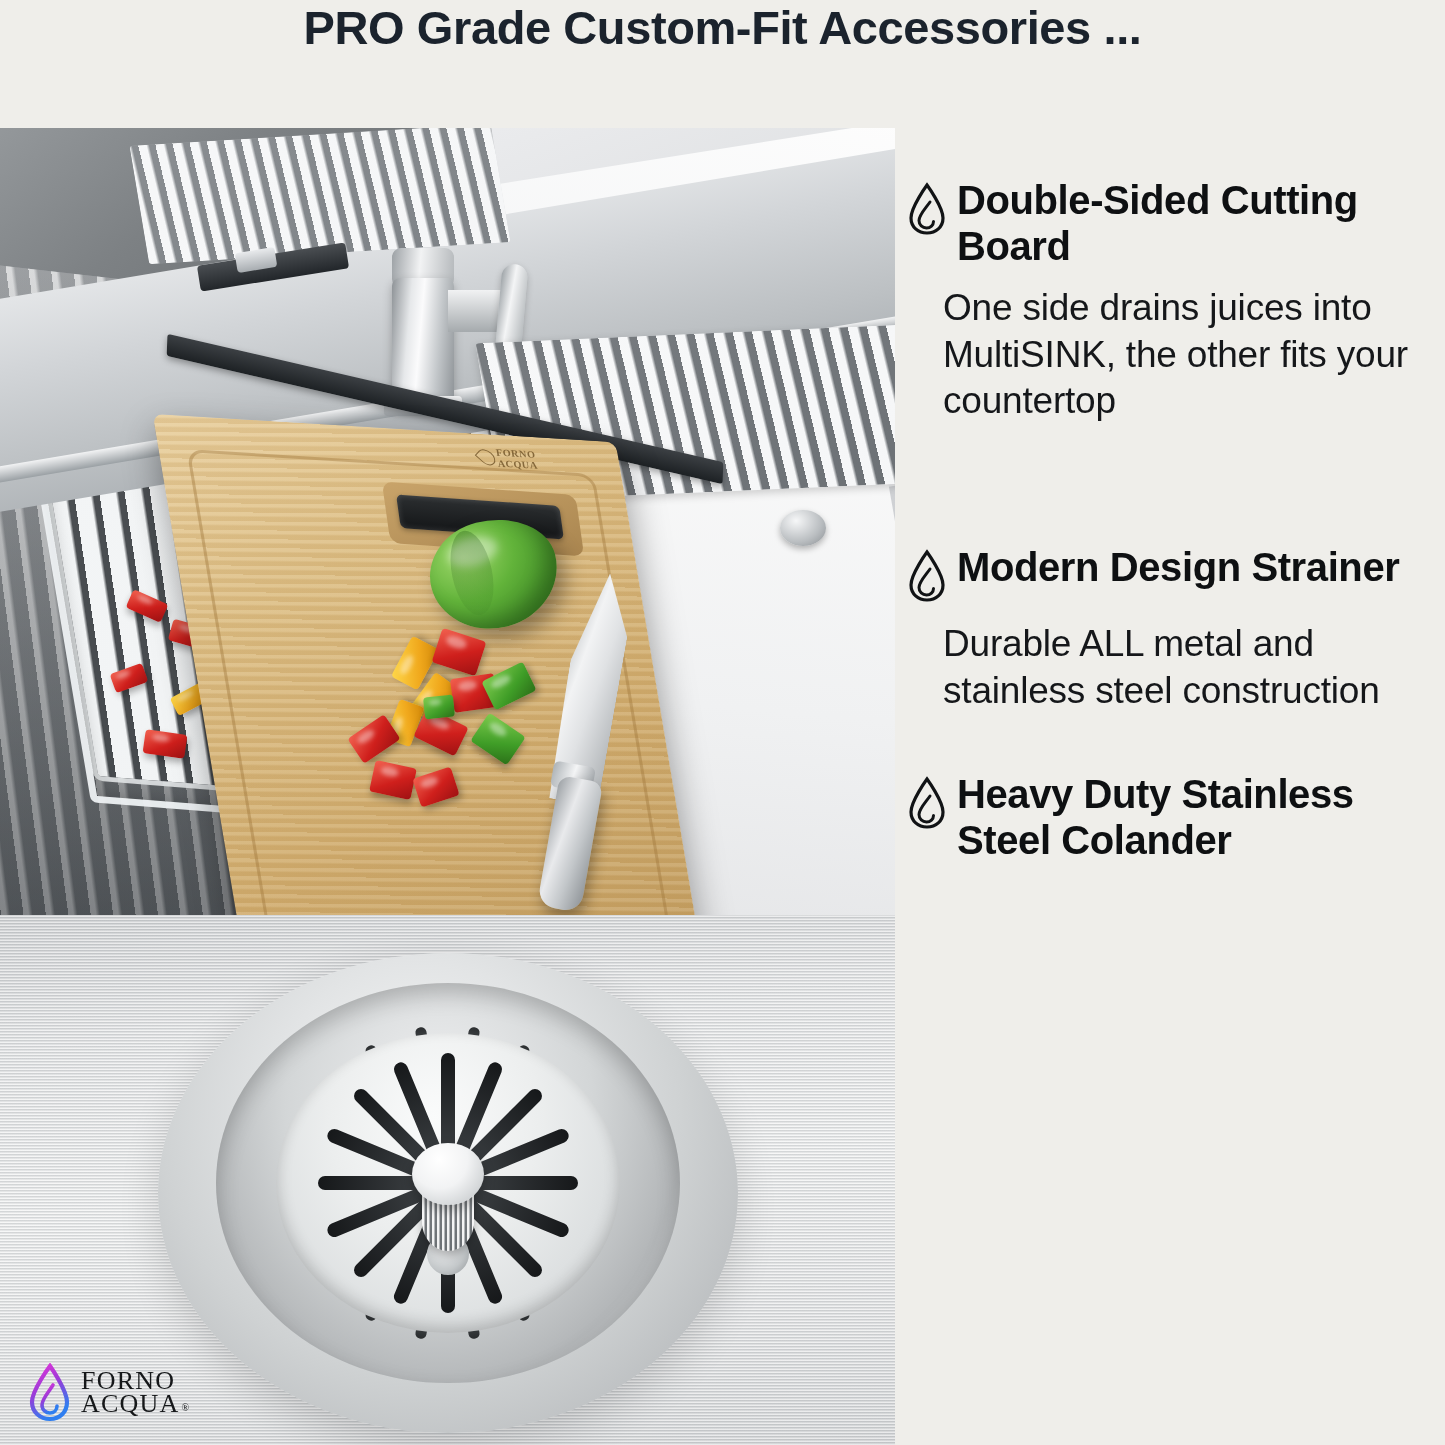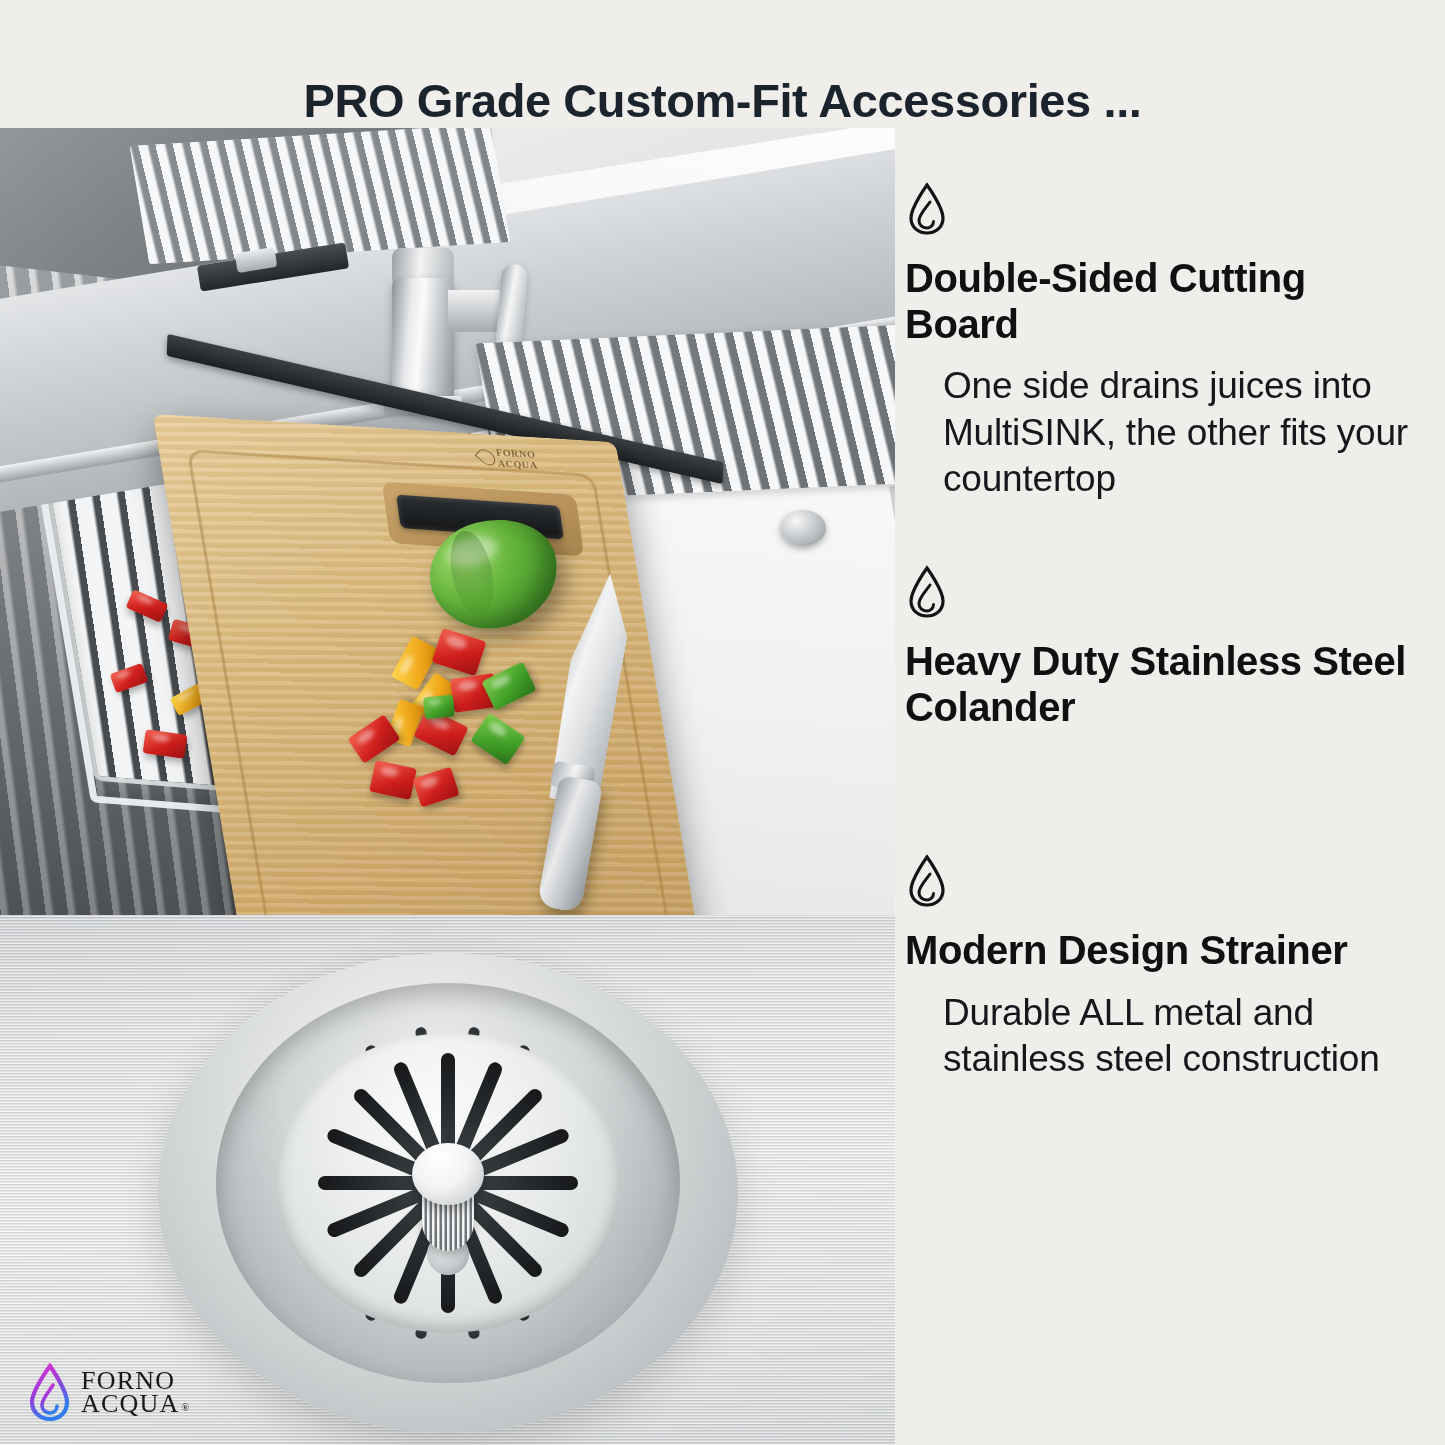--- a/index.html
+++ b/index.html
@@ -7,21 +7,21 @@
     width:1445px;height:1445px;overflow:hidden;
     background:#efeeea;
     font-family:"Liberation Sans", sans-serif;
     -webkit-font-smoothing:antialiased;
   }
   .page{position:relative;width:1445px;height:1445px;background:#efeeea;}
 
   
   .header{
     position:absolute;left:0;top:0;width:1445px;height:128px;
-    display:flex;align-items:flex-end;justify-content:center;
+    display:flex;align-items:flex-start;justify-content:center;
   }
   .header-title{
     font-size:47px;font-weight:700;color:#1b232d;
     letter-spacing:-0.4px;white-space:nowrap;
     font-family:"Liberation Sans", sans-serif;
   }
 
   
   .photo-col{position:absolute;left:0;top:128px;width:895px;height:1317px;}
 
@@ -342,21 +342,21 @@
   .brand-l1{font-size:26px;letter-spacing:1.2px;}
   .brand-l2{font-size:26px;letter-spacing:1.2px;display:flex;align-items:flex-end;}
   .brand-reg{font-size:10px;margin-left:2px;margin-bottom:3px;}
 
   
   .features{
     position:absolute;left:905px;top:128px;width:540px;height:1317px;
     padding:26px 16px 0 0;box-sizing:border-box;
   }
   .feature{position:relative;margin-bottom:4px;}
-  .feature-head{display:flex;align-items:flex-start;gap:18px;flex-direction:column;}
+  .feature-head{display:flex;align-items:flex-start;gap:8px;}
   .drop-icon{width:44px;height:56px;flex:0 0 auto;margin-top:4px;}
   .feature-title{
     font-size:40px;font-weight:700;color:#0e1012;line-height:1.14;
     letter-spacing:-0.4px;margin:0;
     font-family:"Liberation Sans", sans-serif;
   }
   .feature-body{
     font-size:37px;font-weight:400;color:#15171a;line-height:1.26;
     margin:16px 0 0 38px;letter-spacing:-0.2px;
     font-family:"Liberation Sans", sans-serif;
@@ -521,35 +521,35 @@
       <div class="feature-head">
         <svg class="drop-icon" viewBox="0 0 44 56">
           <path d="M22 3 C22 3 6 25 6 36 C6 45 13 51 22 51 C31 51 38 45 38 36 C38 25 22 3 22 3 Z" fill="none" stroke="#111315" stroke-width="3.2" stroke-linecap="round"></path>
           <path d="M25 20 C20 27 14 33 14 38.5 C14 43 17.5 46 21.5 46 C25.5 46 28.5 43 28.5 39.5" fill="none" stroke="#111315" stroke-width="3" stroke-linecap="round"></path>
         </svg>
         <h3 class="feature-title">Double-Sided Cutting Board</h3>
       </div>
       <p class="feature-body">One side drains juices into MultiSINK, the other fits your countertop</p>
     </div>
 
-    <div class="feature f2">
-      <div class="feature-head">
-        <svg class="drop-icon" viewBox="0 0 44 56">
-          <path d="M22 3 C22 3 6 25 6 36 C6 45 13 51 22 51 C31 51 38 45 38 36 C38 25 22 3 22 3 Z" fill="none" stroke="#111315" stroke-width="3.2" stroke-linecap="round"></path>
-          <path d="M25 20 C20 27 14 33 14 38.5 C14 43 17.5 46 21.5 46 C25.5 46 28.5 43 28.5 39.5" fill="none" stroke="#111315" stroke-width="3" stroke-linecap="round"></path>
-        </svg>
-        <h3 class="feature-title">Heavy Duty Stainless Steel Colander</h3>
-      </div>
-    </div>
-
     <div class="feature f3">
       <div class="feature-head">
         <svg class="drop-icon" viewBox="0 0 44 56">
           <path d="M22 3 C22 3 6 25 6 36 C6 45 13 51 22 51 C31 51 38 45 38 36 C38 25 22 3 22 3 Z" fill="none" stroke="#111315" stroke-width="3.2" stroke-linecap="round"></path>
           <path d="M25 20 C20 27 14 33 14 38.5 C14 43 17.5 46 21.5 46 C25.5 46 28.5 43 28.5 39.5" fill="none" stroke="#111315" stroke-width="3" stroke-linecap="round"></path>
         </svg>
         <h3 class="feature-title">Modern Design Strainer</h3>
       </div>
       <p class="feature-body">Durable ALL metal and stainless steel construction</p>
     </div>
 
+    <div class="feature f2">
+      <div class="feature-head">
+        <svg class="drop-icon" viewBox="0 0 44 56">
+          <path d="M22 3 C22 3 6 25 6 36 C6 45 13 51 22 51 C31 51 38 45 38 36 C38 25 22 3 22 3 Z" fill="none" stroke="#111315" stroke-width="3.2" stroke-linecap="round"></path>
+          <path d="M25 20 C20 27 14 33 14 38.5 C14 43 17.5 46 21.5 46 C25.5 46 28.5 43 28.5 39.5" fill="none" stroke="#111315" stroke-width="3" stroke-linecap="round"></path>
+        </svg>
+        <h3 class="feature-title">Heavy Duty Stainless Steel Colander</h3>
+      </div>
+    </div>
+
   </div>
 </div>
 
 </body></html>

